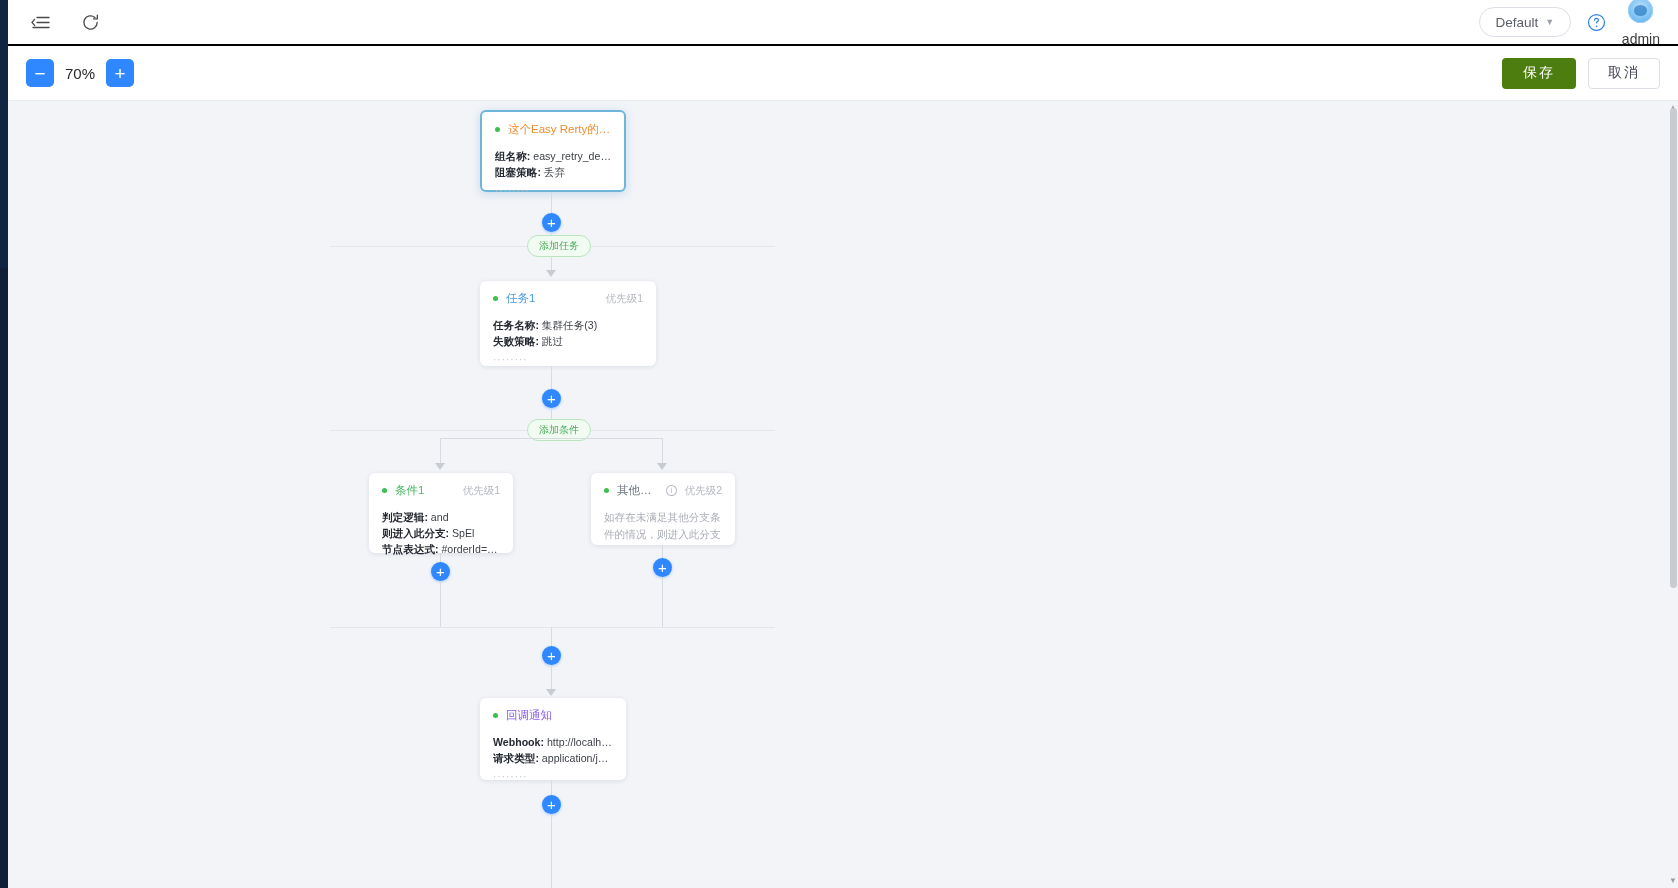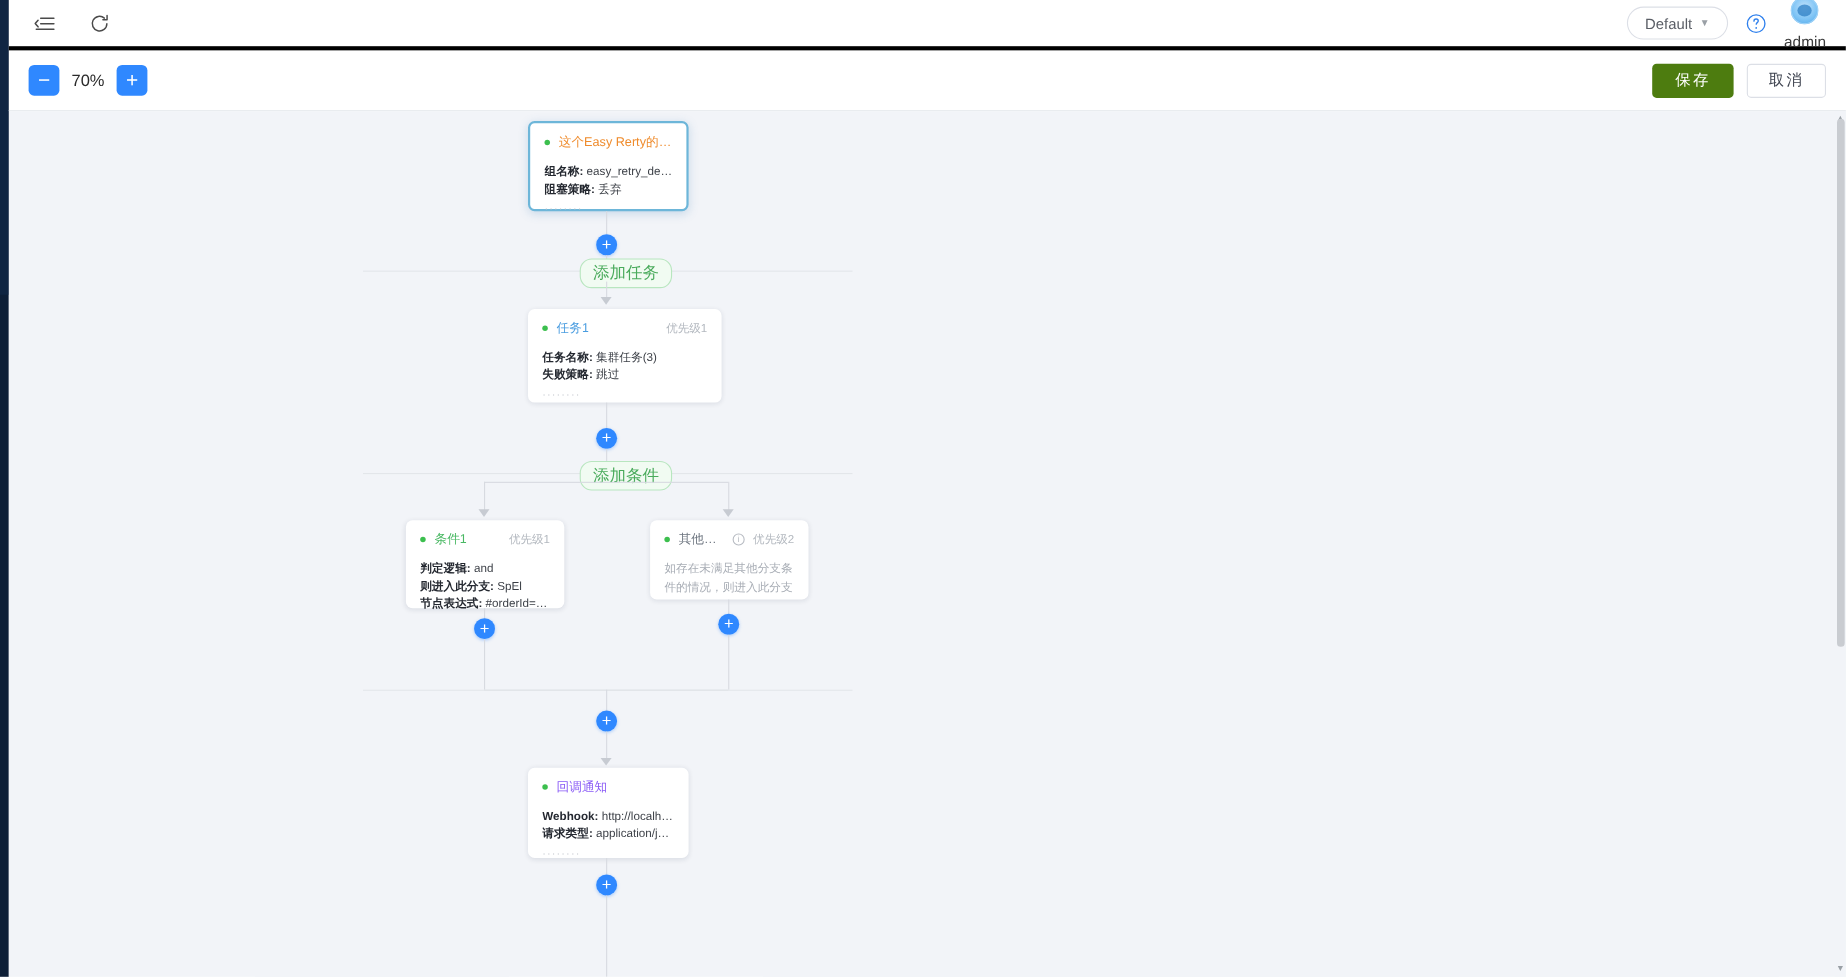--- a/index.html
+++ b/index.html
@@ -12,21 +12,21 @@
   
   .left-rail {
     position: absolute; left: 0; top: 0; width: 8px; height: 888px;
     background: #0e1f37;
   }
   .left-rail-top { position: absolute; left: 0; top: 0; width: 8px; height: 268px; background: #102542; }
 
   
   .header {
     position: absolute; left: 8px; top: 0; right: 0; height: 46px;
-    background: #ffffff; border-bottom: 4px solid #000000;
+    background: #ffffff; border-bottom: 2px solid #000000;
     display: flex; align-items: center; padding: 0 18px;
   }
   .hdr-left { display: flex; align-items: center; gap: 22px; }
   .icon-btn {
     width: 28px; height: 28px; display: flex; align-items: center;
     justify-content: center; cursor: pointer; color: #4a4a4a;
   }
   .hdr-right { margin-left: auto; display: flex; align-items: center; gap: 16px; }
   .env-select {
     height: 30px; min-width: 92px; border: 1px solid #dcdfe6; border-radius: 16px;
@@ -133,21 +133,21 @@
     border-top: 7px solid #c7cbd2;
   }
   .plus-node {
     position: absolute; width: 19px; height: 19px; border-radius: 50%;
     background: #2f88ff; color: #fff; display: flex; align-items: center;
     justify-content: center; font-size: 15px; line-height: 1; cursor: pointer;
     user-select: none; font-weight: 300; box-shadow: 0 1px 3px rgba(47,136,255,.4);
   }
   .pill {
     position: absolute; background: #f1fbf2; border: 1px solid #b8e6bf;
-    color: #4aab5c; font-size: 15px; border-radius: 11px;
+    color: #4aab5c; font-size: 10px; border-radius: 11px;
     padding: 3px 11px; white-space: nowrap; cursor: pointer;
   }
   .divider-row { position: absolute; height: 1px; background: #e3e6ea; }
 </style>
 </head>
 <body>
 
 <div class="left-rail">
   <div class="left-rail-top"></div>
 </div>

